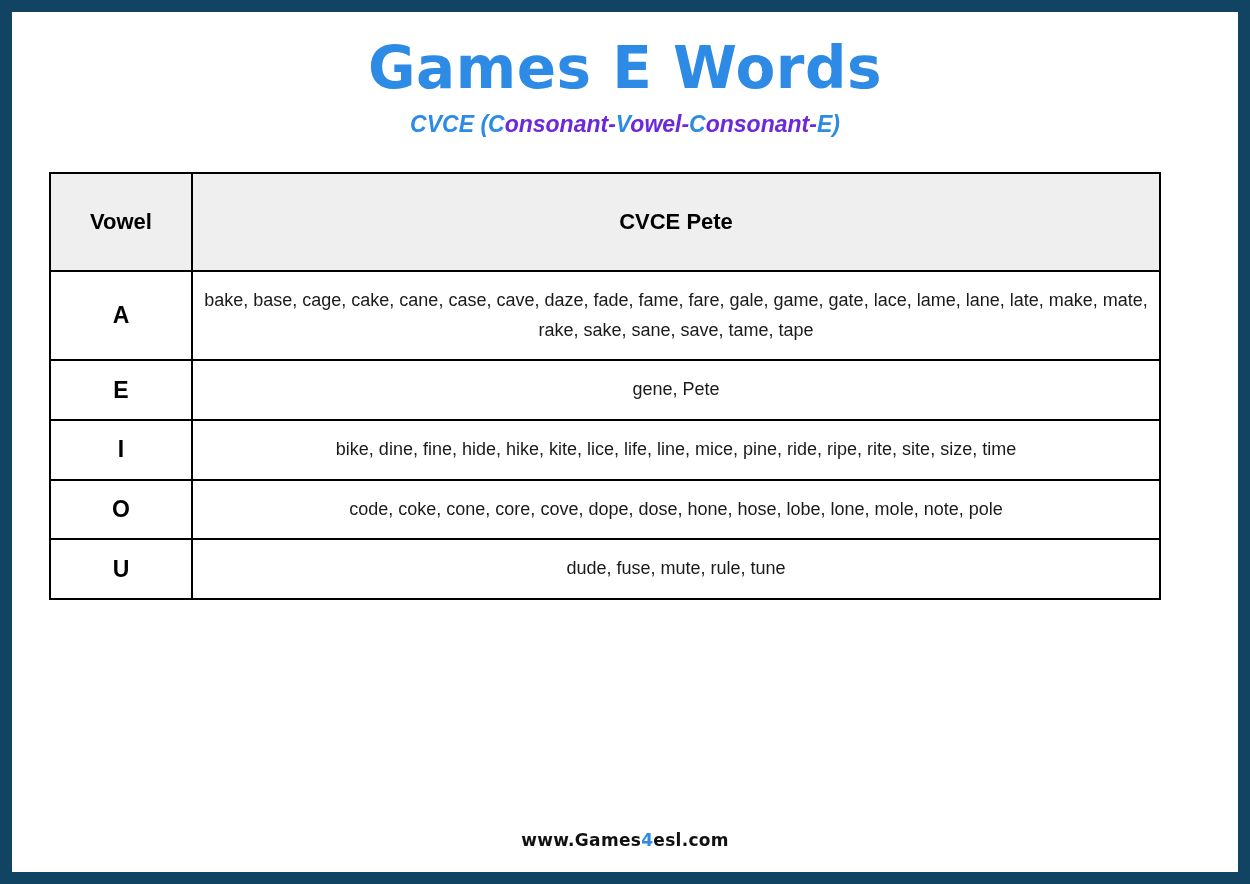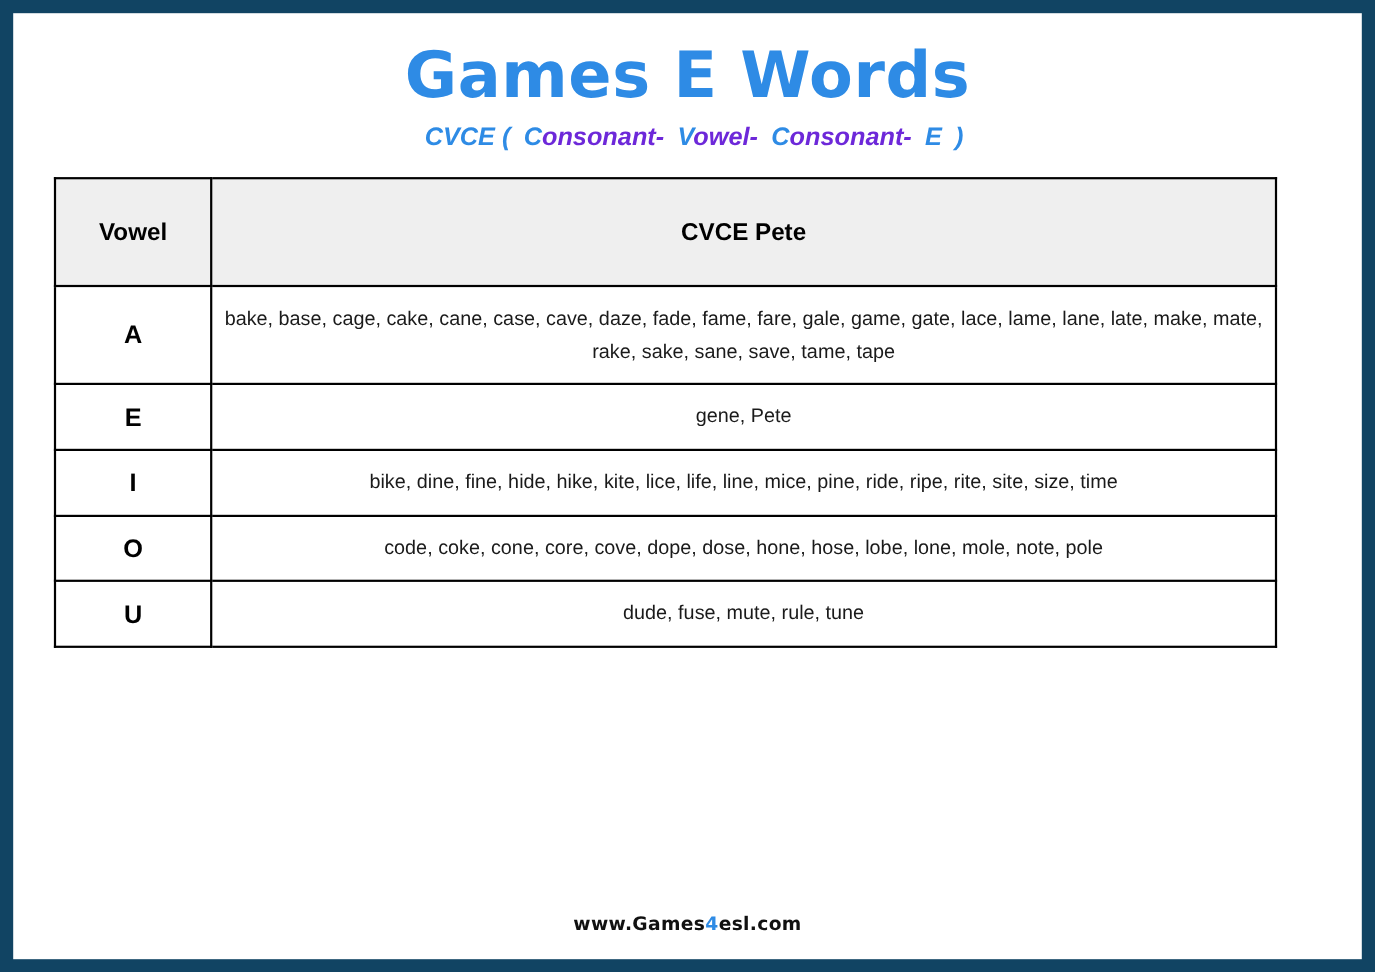--- a/index.html
+++ b/index.html
@@ -37,25 +37,25 @@
     margin: 0;
     padding-top: 12px;
     text-align: center;
     font-family: "Liberation Sans", sans-serif;
     font-size: 23px;
     font-weight: bold;
     font-style: italic;
     color: #1a1a1a;
     letter-spacing: 0px;
   }
-  .subtitle .blue { color: #2E8BE5; margin-left: 12px; }
+  .subtitle .blue { color: #2E8BE5; }
   .subtitle .dark { color: #6d28d9; }
 
   .table-wrap {
-    margin: 1px auto;
+    margin: 12px auto;
     padding-top: 22px;
     width: 1152px;
   }
   table.words {
     border-collapse: collapse;
     width: 1110px;
     table-layout: fixed;
     border: 2px solid #000000;
   }
   table.words th,

